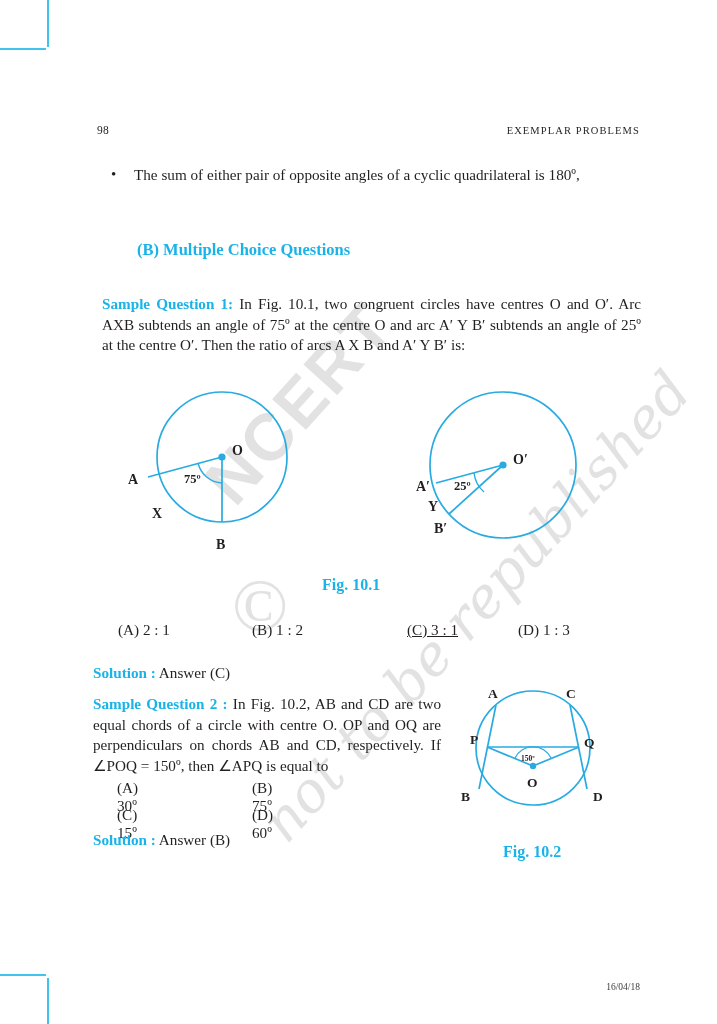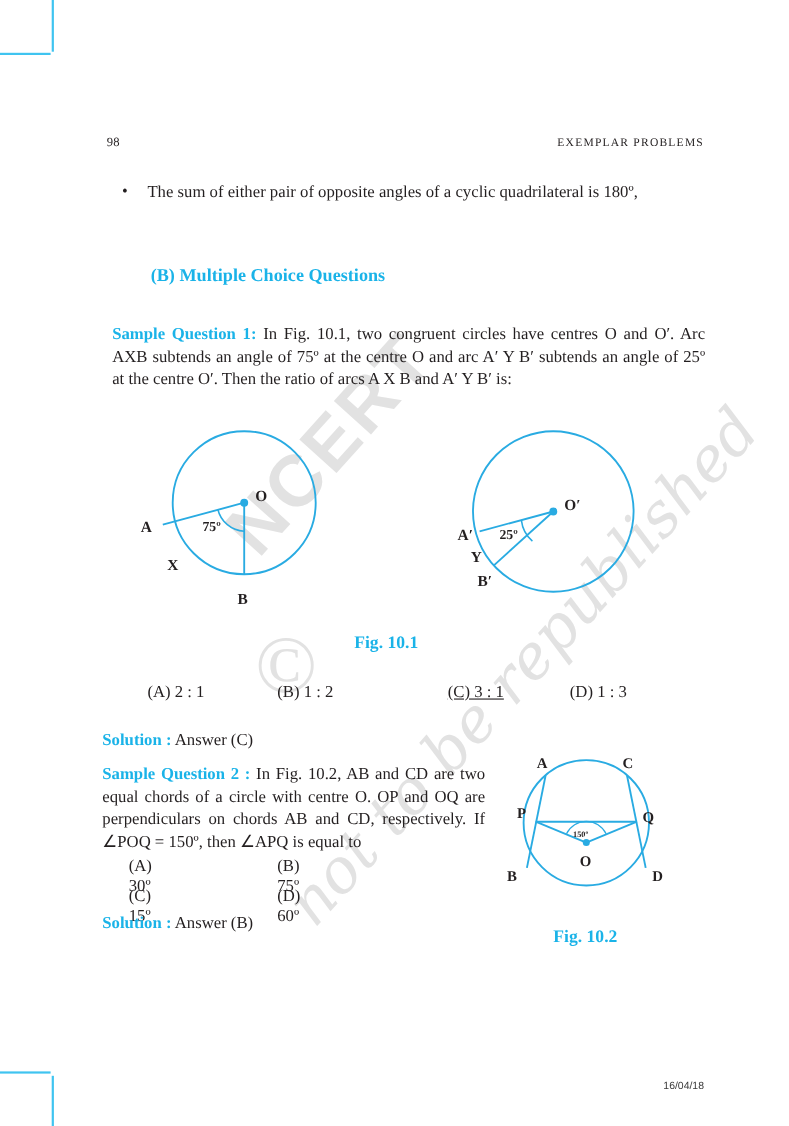--- a/index.html
+++ b/index.html
@@ -130,42 +130,42 @@
     color: #1ab3e8;
     font-weight: bold;
     font-size: 16px;
   }
   .figcap-1 { left: 322px; top: 576px; }
   .figcap-2 { left: 503px; top: 843px; }
 
   
   .opt-row-1 { position: absolute; left: 118px; top: 621px; width: 520px; font-size: 15.2px; }
   .opt-row-1 span { position: absolute; }
-  .o1a { left: 16px; }
+  .o1a { left: 0px; }
   .o1b { left: 134px; }
   .o1c { left: 289px; text-decoration: underline; }
   .o1d { left: 400px; }
 
   .sol-1 { position: absolute; left: 93px; top: 664px; font-size: 15.2px; }
   .p-sq2 { left: 93px; top: 694px; width: 348px; }
 
   .opt-q2 { position: absolute; left: 117px; font-size: 15.2px; }
   .opt-q2 span { position: absolute; }
   .q2-row-a { top: 779px; }
   .q2-row-b { top: 806px; }
   .q2-left  { left: 0px; }
   .q2-right { left: 135px; }
 
   .sol-2 { position: absolute; left: 93px; top: 831px; font-size: 15.2px; }
 
   .footer-date {
     position: absolute;
     right: 77px;
     top: 982px;
-    font-family: Liberation Sans, sans-serif;
+    font-family: Liberation Serif, serif;
     font-size: 9.5px;
     color: #3a3a3a;
   }
 
   svg { position: absolute; overflow: visible; }
   .fig-label {
     font-family: "Liberation Serif", serif;
     font-weight: bold;
     fill: #231f20;
   }

